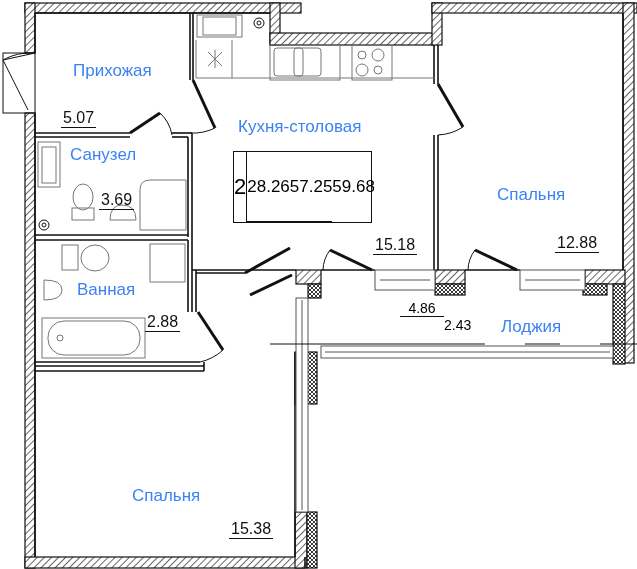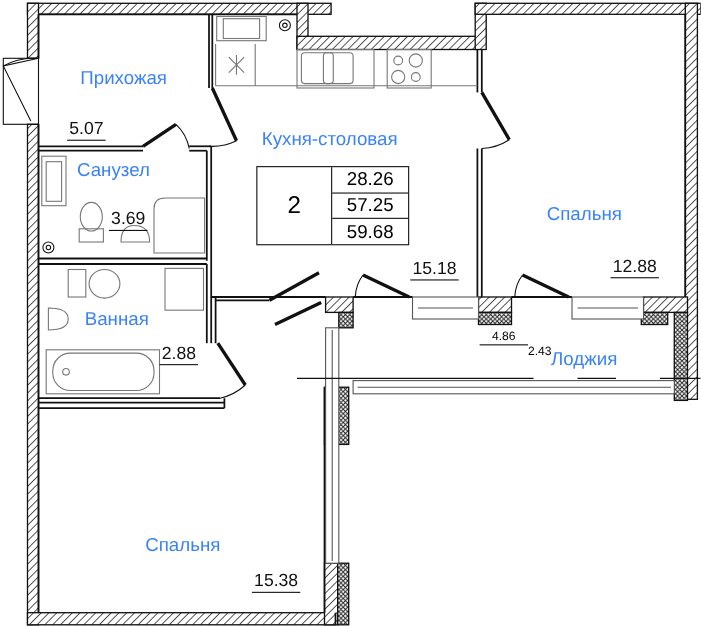--- a/index.html
+++ b/index.html
@@ -2,24 +2,24 @@
 <html><head>
 <meta charset="utf-8">
 <style>
   html, body { margin: 0; padding: 0; background: #ffffff; }
   body { width: 637px; height: 569px; position: relative; overflow: hidden; font-family: "Liberation Sans", sans-serif; }
   #plan { position: absolute; left: 0; top: 0; }
   .label { position: absolute; color: #3b82f6; font-family: "Liberation Sans", sans-serif; font-size: 17px; white-space: nowrap; line-height: 1; }
   .area { position: absolute; color: #111; font-family: "Liberation Sans", sans-serif; font-size: 16px; line-height: 1; border-bottom: 1.5px solid #111; padding: 0 2px 1px 2px; white-space: nowrap; }
   .summary { position: absolute; left: 233px; top: 151px; width: 137px; height: 70px; border: 1.5px solid #111; display: flex; background: #fff; }
   .summary .rooms { width: 67px; border-right: 1.5px solid #111; display: flex; align-items: center; justify-content: center; font-size: 22px; }
-  .summary .vals { flex: 1; display: flex; flex-direction: column; }
+  .summary .vals { flex: 1; display: flex; flex-direction: row; }
   .summary .vals span { flex: 1; display: flex; align-items: center; justify-content: center; font-size: 17px; border-bottom: 1.5px solid #111; }
   .summary .vals span:last-child { border-bottom: none; }
-  .loggia-frac { position: absolute; left: 436px; top: 301px; width: 44px; text-align: center; font-size: 11px; line-height: 1; }
+  .loggia-frac { position: absolute; left: 400px; top: 301px; width: 44px; text-align: center; font-size: 14px; line-height: 1; }
   .loggia-frac .num { display: block; border-bottom: 1.5px solid #111; padding-bottom: 1px; }
   .loggia-frac .den { display: block; padding-top: 1px; margin-left: 44px; }
 </style>
 </head>
 <body>
 
 <svg id="plan" width="637" height="569" viewBox="0 0 637 569" xmlns="http://www.w3.org/2000/svg">
   <defs>
     <pattern id="hatch" patternUnits="userSpaceOnUse" width="5" height="5" patternTransform="rotate(45)">
       <rect width="5" height="5" fill="#fff"></rect>

